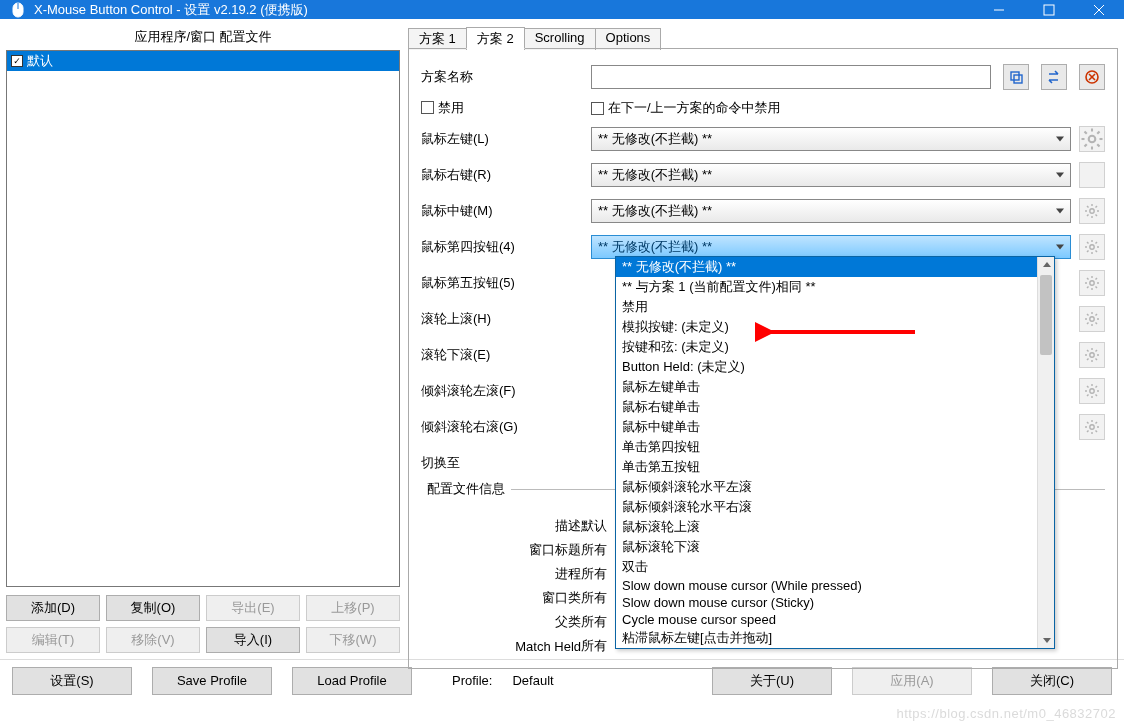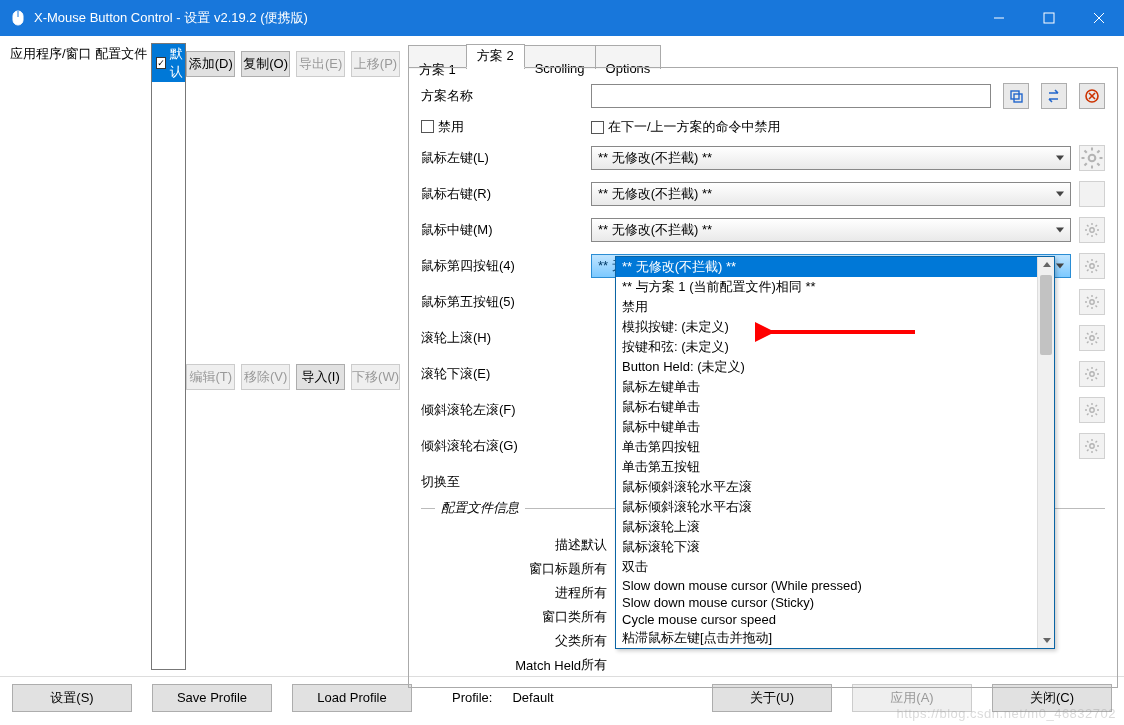--- a/index.html
+++ b/index.html
@@ -1,41 +1,41 @@
 <!DOCTYPE html>
 <html><head>
 <meta charset="utf-8">
 <style>
 * { box-sizing: border-box; font-family: "Microsoft YaHei", "Segoe UI", sans-serif; font-size: 13px; }
 body { margin: 0; padding: 0; background: #fff; width: 1124px; height: 725px; overflow: hidden; position: relative; }
 
-.titlebar { height: 36px; background: #1877db; color: #fff; display: flex; align-items: center; padding: 0 0 0 10px; }
+.titlebar { height: 19px; background: #1877db; color: #fff; display: flex; align-items: center; padding: 0 0 0 10px; }
 .titlebar .app-icon { width: 16px; height: 16px; margin-right: 8px; display: inline-block; }
 .titlebar .title { flex: 1; font-size: 13px; }
 .titlebar .win-btn { width: 50px; height: 36px; display: flex; align-items: center; justify-content: center; color: #fff; }
 
 .content { display: flex; height: 640px; border-top: 1px solid #fff; padding: 6px; gap: 8px; }
 
-.left-pane { width: 394px; display: flex; flex-direction: row; text-align: center; }
+.left-pane { width: 394px; display: flex; flex-direction: column; text-align: center; }
 .left-header { padding: 2px 4px 4px; }
 .profile-list { flex: 1; border: 1px solid #777; background: #fff; overflow: auto; }
 .profile-item { padding: 1px 4px; display: flex; align-items: center; gap: 4px; }
 .profile-item.selected { background: #0078d7; color: #fff; }
 .profile-item .chk { width: 12px; height: 12px; border: 1px solid #333; background: #fff; display: inline-flex; align-items: center; justify-content: center; font-size: 9px; line-height: 1; color: #000; }
 
 .btn-grid { display: grid; grid-template-columns: repeat(4, 1fr); gap: 6px; margin-top: 8px; }
 .btn { height: 26px; background: #e1e1e1; border: 1px solid #adadad; display: flex; align-items: center; justify-content: center; cursor: pointer; }
 .btn.disabled { color: #999; border-color: #ccc; background: #efefef; cursor: default; }
 
 .right-pane { flex: 1; display: flex; flex-direction: column; position: relative; }
 
 .tabs { display: flex; height: 24px; }
 .tab { padding: 2px 10px 0; border: 1px solid #aaa; border-bottom: none; background: #fff; margin-right: -1px; position: relative; top: 1px; }
 .tab.active { background: #fff; border-bottom: 1px solid #fff; z-index: 2; }
-.tab:not(.active) { background: #f4f4f4; top: 2px; padding-top: 15px; }
+.tab:not(.active) { background: #f4f4f4; top: 2px; padding-top: 1px; }
 
 .tab-body { border: 1px solid #aaa; flex: 1; padding: 10px 12px; position: relative; }
 
 .form-row { display: flex; align-items: center; height: 36px; gap: 10px; }
 .form-row .lbl { width: 160px; }
 .form-row .field { flex: 1; display: flex; align-items: center; gap: 8px; }
 .txt { height: 24px; border: 1px solid #888; flex: 1; padding: 0 4px; }
 .chk2 { display: inline-flex; align-items: center; gap: 4px; }
 .chk2 .box { width: 13px; height: 13px; border: 1px solid #555; }
 
@@ -45,21 +45,21 @@
 .combo.highlight .combo-text { color: #003a66; }
 
 .icon-btn { width: 26px; height: 26px; border: 1px solid #adadad; background: #e9e9e9; display: flex; align-items: center; justify-content: center; margin-left: 4px; }
 .icon-btn svg { width: 16px; height: 16px; }
 .icon-btn.red svg { stroke: #c30; }
 
 .gear-btn { width: 26px; height: 26px; border: 1px solid #adadad; background: #e9e9e9; display: flex; align-items: center; justify-content: center; }
 .gear-btn.disabled { opacity: .55; }
 
 .hr-label { border-top: 1px solid #bbb; margin: 8px 0 6px; position: relative; }
-.hr-label span { position: relative; top: -10px; background: #fff; padding: 0 6px; margin-left: 14px; font-style: italic; }
+.hr-label span { position: relative; top: -10px; background: #fff; padding: 0 6px; margin-left: 0; }
 
 .info-row { display: flex; height: 24px; align-items: center; }
 .info-row .lbl { width: 160px; padding-left: 6px; text-align: right; }
 .info-row .val { flex: 1; }
 
 .dropdown-pop { position: absolute; left: 615px; top: 256px; width: 440px; border: 1px solid #0a64a4; background: #fff; z-index: 20; box-shadow: 2px 2px 4px rgba(0,0,0,.2); }
 .dropdown-pop .opt { padding: 1px 6px; white-space: nowrap; overflow: hidden; text-overflow: ellipsis; }
 .dropdown-pop .opt.selected { background: #0078d7; color: #fff; }
 .dropdown-pop .scrollbar { position: absolute; right: 0; top: 0; bottom: 0; width: 17px; background: #f0f0f0; border-left: 1px solid #ddd; }
 .dropdown-pop .scrollbar .thumb { position: absolute; left: 2px; right: 2px; top: 18px; height: 80px; background: #c2c2c2; border-radius: 2px; }

